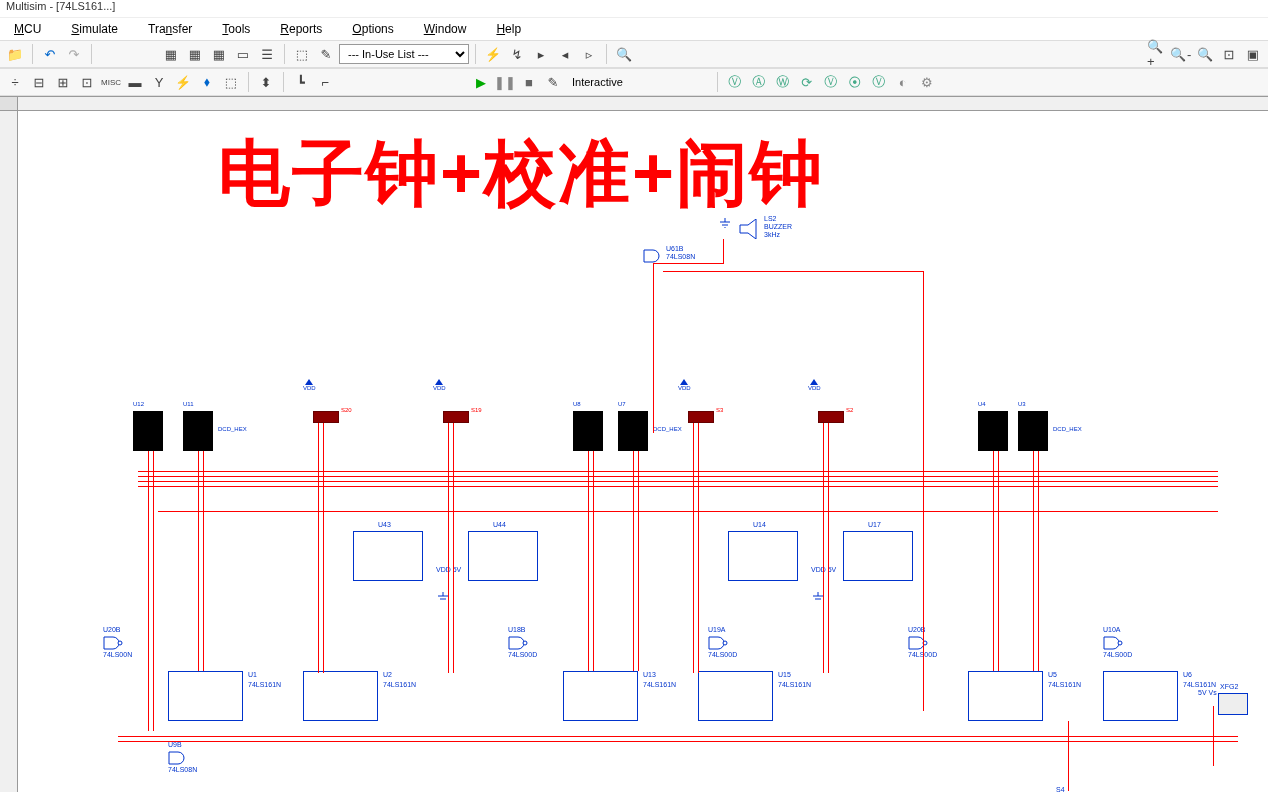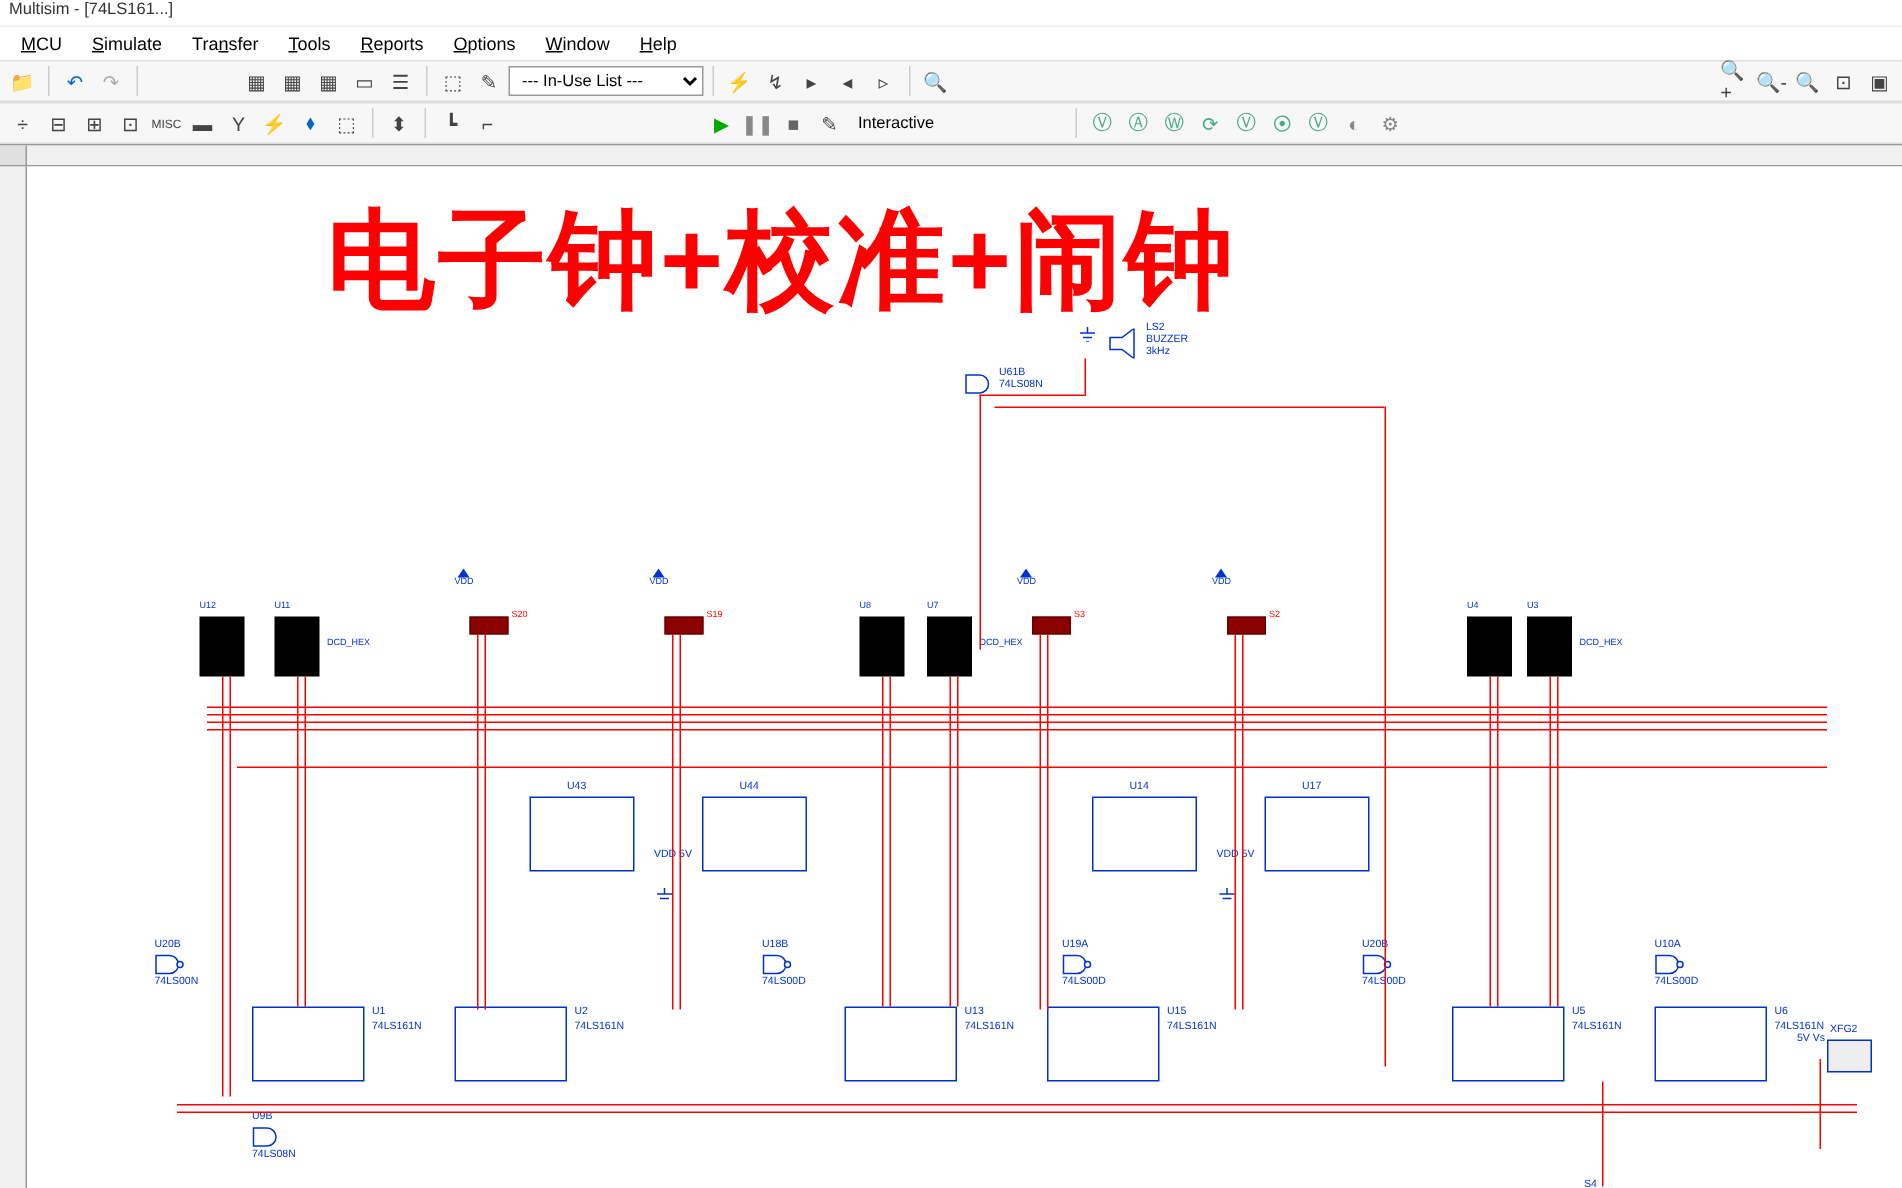--- a/index.html
+++ b/index.html
@@ -1,18 +1,18 @@
 <!DOCTYPE html>
 <html><head>
 <meta charset="utf-8">
 <style>
 * { box-sizing: border-box; margin: 0; padding: 0; }
 body { font-family: "Segoe UI", Tahoma, sans-serif; font-size: 12px; background: #fff; overflow: hidden; width: 1268px; height: 792px; }
 .titlebar { height: 18px; background: #fff; padding: 0 6px; font-size: 11px; color: #333; border-bottom: 1px solid #eee; white-space: nowrap; overflow: hidden; }
-.menubar { height: 22px; background: #fff; padding: 2px 6px; display: flex; gap: 4px; }
+.menubar { height: 22px; background: #fff; padding: 2px 6px; display: flex; gap: 14px; }
 .menubar span { padding: 2px 8px; cursor: pointer; }
 .menubar span u { text-decoration: underline; }
 .toolbar { height: 28px; background: #f7f7f7; border-top: 1px solid #ddd; border-bottom: 1px solid #ddd; display: flex; align-items: center; padding: 0 4px; gap: 2px; }
 .tb-sep { width: 1px; height: 20px; background: #ccc; margin: 0 4px; }
 .tb-btn { width: 22px; height: 22px; display: flex; align-items: center; justify-content: center; border: 1px solid transparent; cursor: pointer; font-size: 13px; color: #444; }
 .tb-select { height: 20px; font-size: 11px; min-width: 130px; border: 1px solid #999; background: #fff; padding: 0 4px; }
 .tb-text { font-size: 11px; padding: 0 6px; }
 .playbtn { color: #0a0; }
 .pausebtn { color: #888; }
 .stopbtn { color: #666; }

